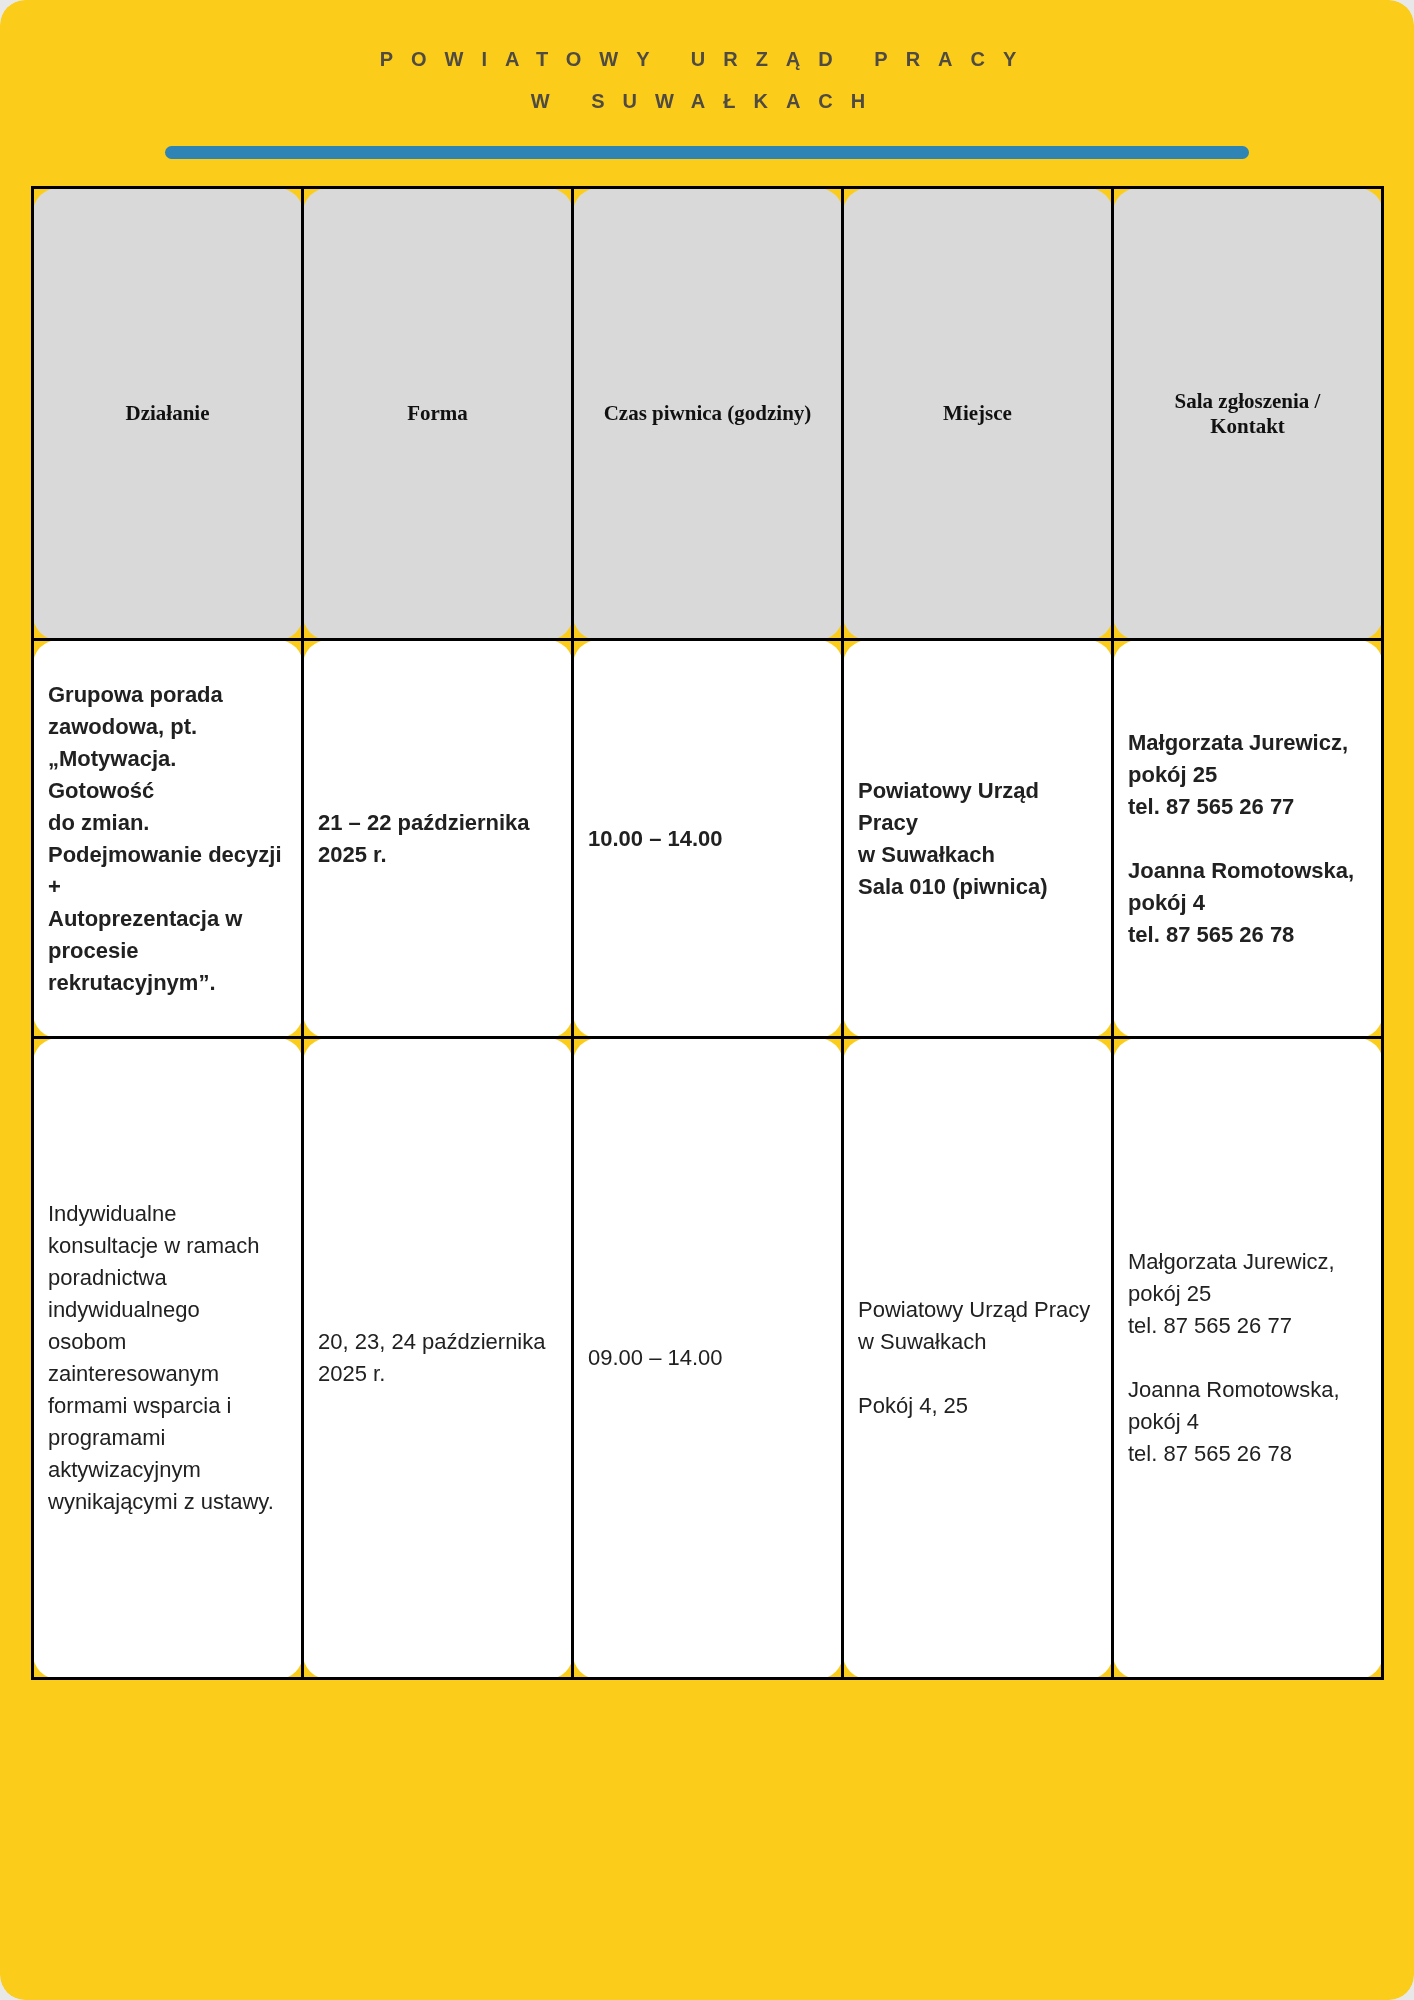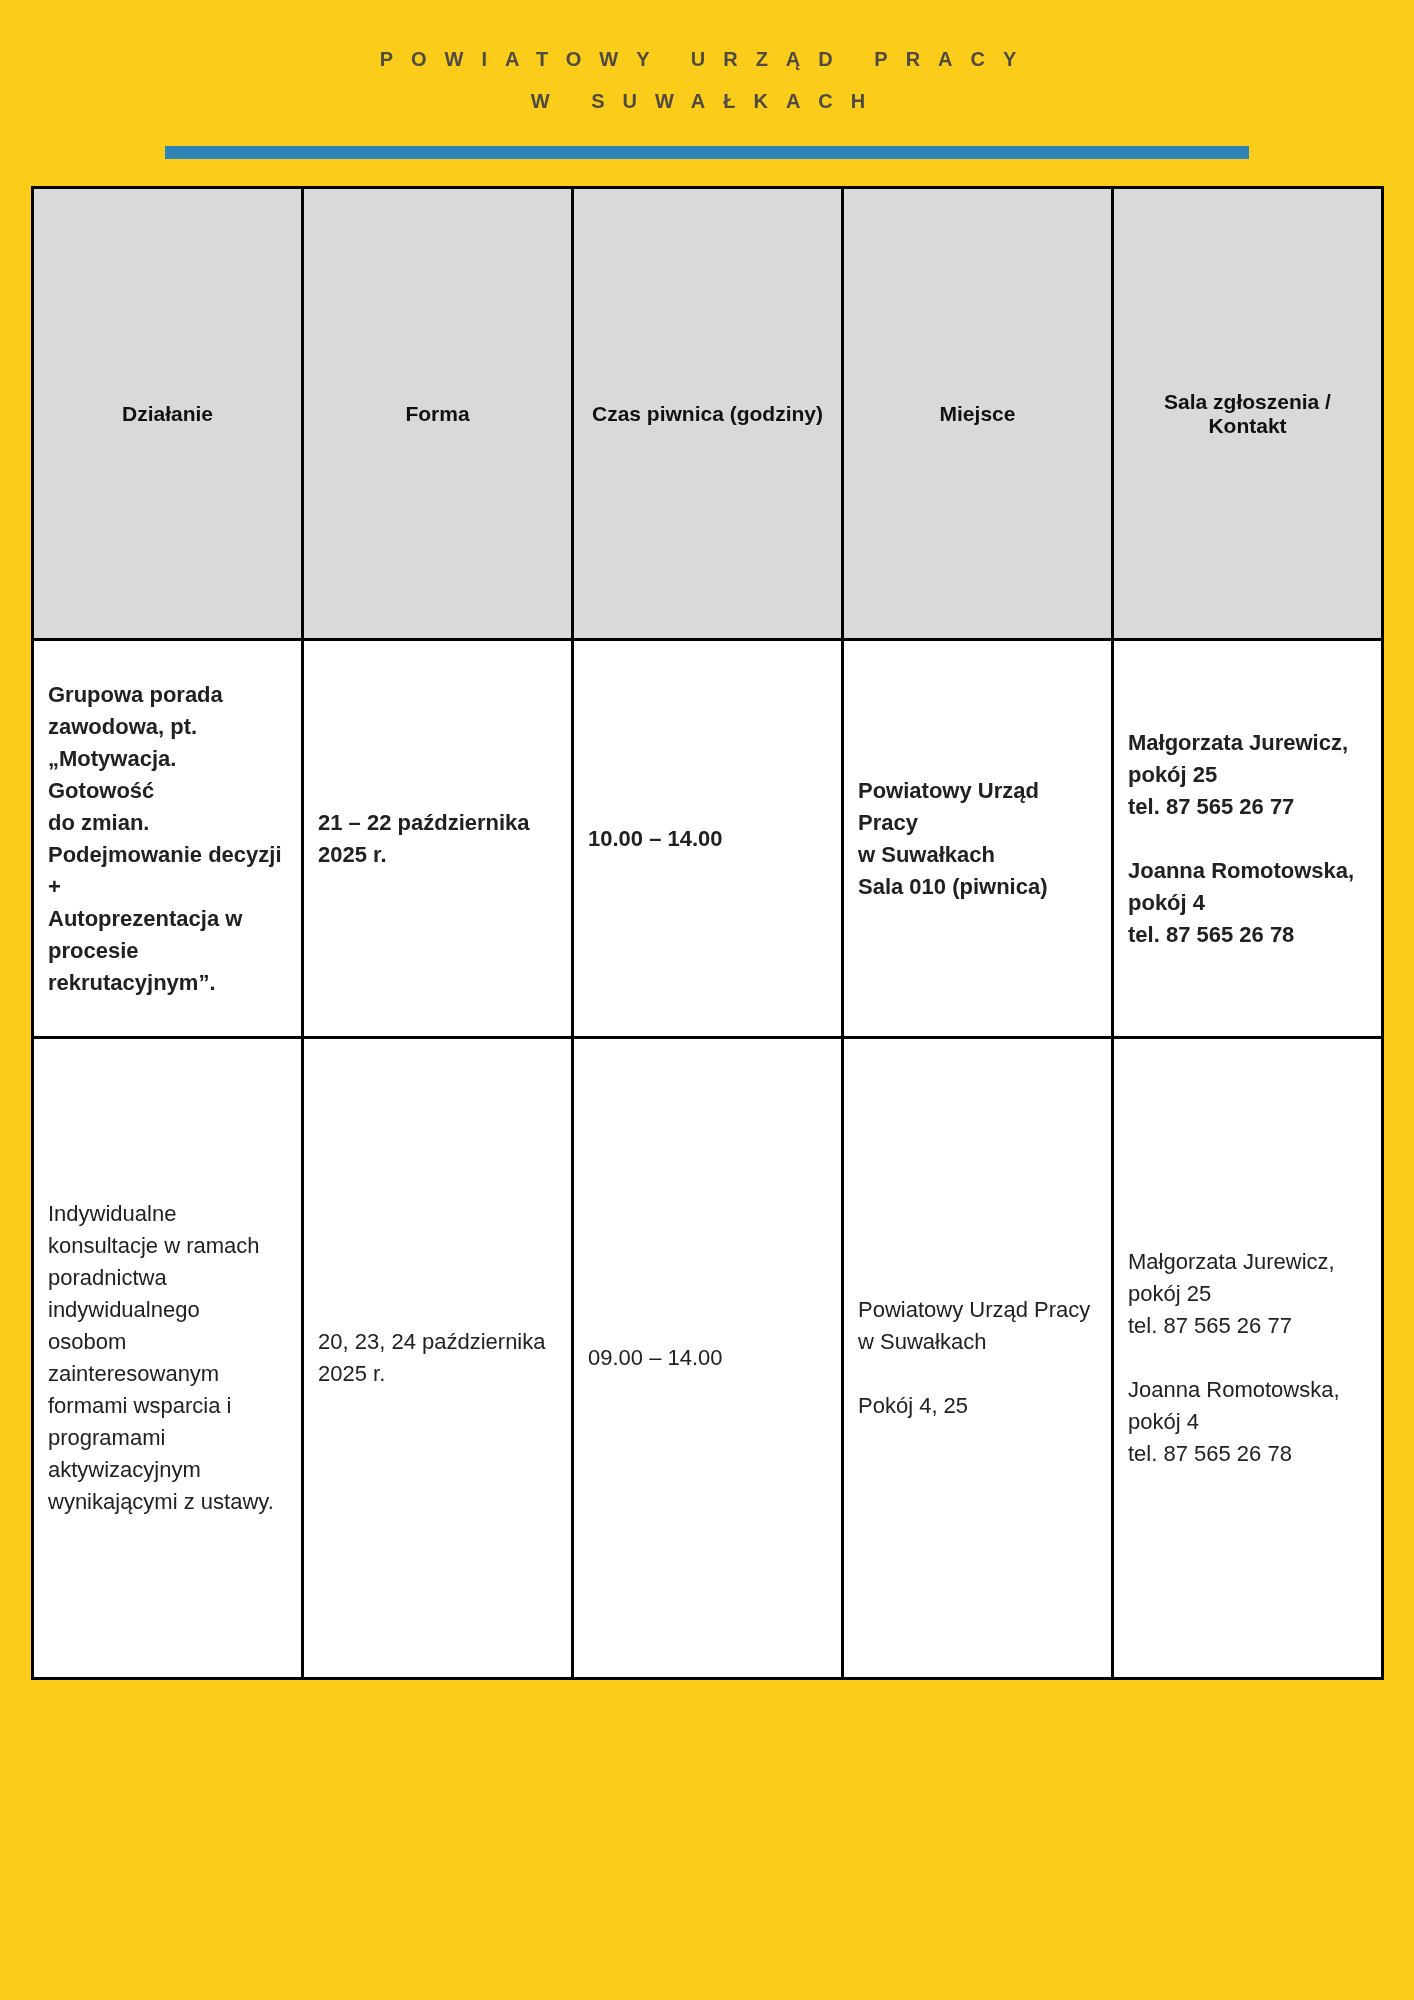--- a/index.html
+++ b/index.html
@@ -1,15 +1,15 @@
 <!DOCTYPE html>
 <html lang="pl"><head>
 <meta charset="utf-8">
 <style>
-  * { margin: 0; padding: 0; box-sizing: border-box; }
+  * { margin: 0; padding: 0; box-sizing: border-box; border-radius: 25px; }
   html, body { background: #e8e8e8; }
   .page {
     position: relative;
     width: 1414px;
     height: 2000px;
     background: #FBCD1A;
     overflow: hidden;
     font-family: "Liberation Sans", sans-serif;
   }
   .masthead {
@@ -44,21 +44,21 @@
     border-collapse: collapse;
     table-layout: fixed;
   }
   table.schedule th,
   table.schedule td {
     border: 3px solid #000000;
     vertical-align: middle;
     white-space: pre-line;
     overflow: hidden;
   }
-  table.schedule thead tr { height: 452px; }
+  table.schedule thead tr { height: 452px; font-family: Liberation Serif, serif; }
   table.schedule th {
     background: #D9D9D9;
     font-size: 21px;
     font-weight: bold;
     color: #111111;
     text-align: center;
     padding: 0 10px;
   }
   table.schedule td {
     background: #FFFFFF;

